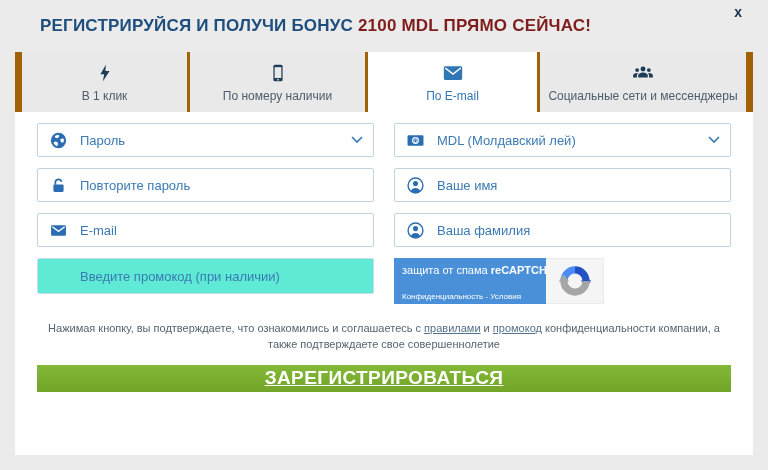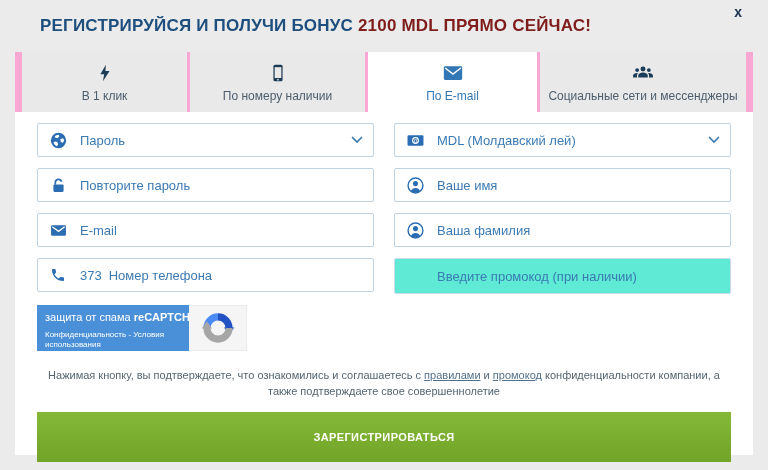--- a/index.html
+++ b/index.html
@@ -11,21 +11,21 @@
   }
   .modal { position:relative; margin:0 15px; height:455px; background:#ffffff; }
 
   
   .hdr { height:52px; background:#ebebeb; display:flex; align-items:center; padding:0 25px; }
   .title { font-size:17px; font-weight:bold; color:#1d4e7d; letter-spacing:.2px; white-space:nowrap; }
   .title .hl { color:#7f1d1d; }
   .close { position:absolute; top:3px; right:11px; font-size:14px; font-weight:bold; color:#16324f; cursor:pointer; line-height:1.4; }
 
   
-  .tabs { display:grid; grid-template-columns:165px 175px 169px 1fr; gap:3px; padding:0 7px; height:60px; background:#f9a8d4; }
+  .tabs { display:grid; grid-template-columns:165px 175px 169px 1fr; gap:3px; padding:0 7px; height:60px; background:#a16207; }
   .tab { background:#e9e9e9; display:flex; flex-direction:column; align-items:center; justify-content:center; gap:5px;
          color:#4d5d6c; font-size:12px; cursor:pointer; text-align:center; }
   .tab.active { background:#ffffff; color:#3277b5; }
   .tab svg { display:block; }
 
   
   .content { padding:11px 22px 0; }
   .grid { display:grid; grid-template-columns:1fr 1fr; column-gap:20px; row-gap:11px; }
   .field { height:34px; border:1px solid #bfd3e3; border-radius:2px; background:#fff;
            display:flex; align-items:center; padding:0 10px 0 12px; gap:13px; }
@@ -37,31 +37,31 @@
   .select .val { flex:1; font-size:13px; color:#3b7ab3; }
   .chev { margin-left:auto; flex:0 0 auto; display:flex; }
   .prefix { font-size:13px; color:#3b7ab3; flex:0 0 auto; }
   .promo { background:#5eead4; border-color:#c6dcee; padding-left:42px; height:36px; align-self:start; }
 
   
   .recaptcha { display:flex; align-self:start; height:46px; }
   .rc-box { width:152px; height:46px; background:#4a90d9; color:#fff; padding:6px 8px 5px; }
   .rc-title { font-size:11px; line-height:1.15; white-space:nowrap; }
   .rc-title b { font-weight:bold; }
-  .rc-links { font-size:8px; line-height:1.35; margin-top:6px; }
+  .rc-links { font-size:8px; line-height:1.35; margin-top:15px; }
   .rc-links .lnk { cursor:pointer; }
   .rc-logo { width:58px; height:46px; background:#f5f5f5; border:1px solid #ebebeb; border-left:0;
              display:flex; align-items:center; justify-content:center; }
 
   
   .legal { margin:17px auto 0; max-width:694px; text-align:center; font-size:11px; line-height:1.45; color:#56656f; }
   .legal .link { text-decoration:underline; color:#54718c; cursor:pointer; }
-  .submit { display:block; width:100%; margin-top:12px; height:50px; border:0; cursor:pointer;
+  .submit { display:block; width:100%; margin-top:12px; height:27px; border:0; cursor:pointer;
             background:linear-gradient(#84b938, #72a427); color:#fff;
-            font-family:"Liberation Sans",sans-serif; font-size:11px; font-weight:bold; letter-spacing:.4px; }
+            font-family:"Liberation Sans",sans-serif; font-size:19px; font-weight:bold; letter-spacing:.4px;text-decoration:underline; }
 </style>
 </head>
 <body>
 
 <div class="modal">
   <span class="close">x</span>
 
   <div class="hdr">
     <div class="title">
       <span>РЕГИСТРИРУЙСЯ И ПОЛУЧИ БОНУС</span>
@@ -184,29 +184,20 @@
         <span class="ficon">
           <svg width="17" height="17" viewBox="0 0 16 16">
               <circle cx="8" cy="8" r="7" fill="none" stroke="#2a6db2" stroke-width="1.3"></circle>
               <circle cx="8" cy="6.2" r="2.4" fill="#2a6db2"></circle>
               <path d="M3.6 13.1a4.9 4.9 0 0 1 8.8 0c-1.2 1-2.7 1.6-4.4 1.6s-3.2-.6-4.4-1.6z" fill="#2a6db2"></path>
             </svg>
         </span>
         <input type="text" placeholder="Ваша фамилия" style="">
       </div>
 
-      <div class="field">
-        <span class="ficon">
-          <svg width="16" height="16" viewBox="0 0 24 24">
-              <path fill="#2a6db2" d="M6.62 10.79c1.44 2.83 3.76 5.14 6.59 6.59l2.2-2.21c.27-.27.67-.36 1.02-.24 1.12.37 2.33.57 3.57.57.55 0 1 .45 1 1V20c0 .55-.45 1-1 1-9.39 0-17-7.61-17-17 0-.55.45-1 1-1h3.5c.55 0 1 .45 1 1 0 1.25.2 2.45.57 3.57.11.35.03.74-.25 1.02l-2.2 2.2z"></path>
-            </svg>
-        </span>
-        <span class="prefix">373</span>
-        <input type="text" style="margin-left: -6px;" placeholder="Номер телефона">
-      </div>
 
       <div class="field promo">
         <input type="text" placeholder="Введите промокод (при наличии)" style="">
       </div>
 
       <div class="recaptcha">
         <div class="rc-box">
           <div class="rc-title">
             <span>защита от спама</span>
             <b>reCAPTCHA</b>

